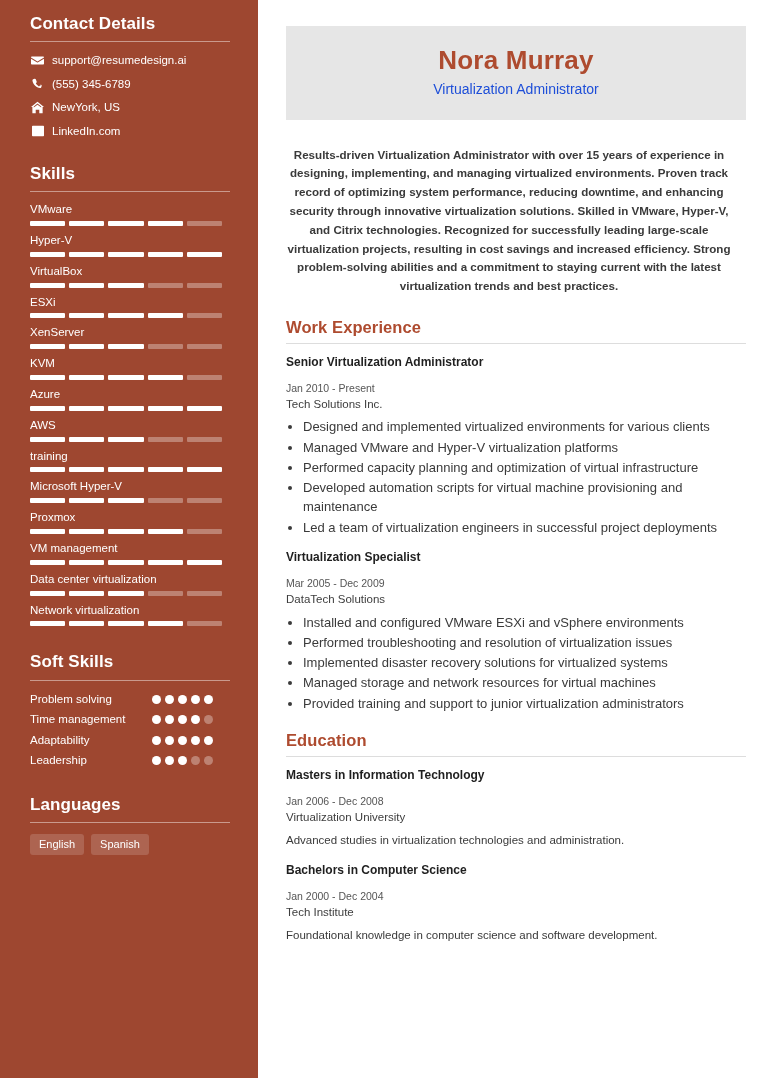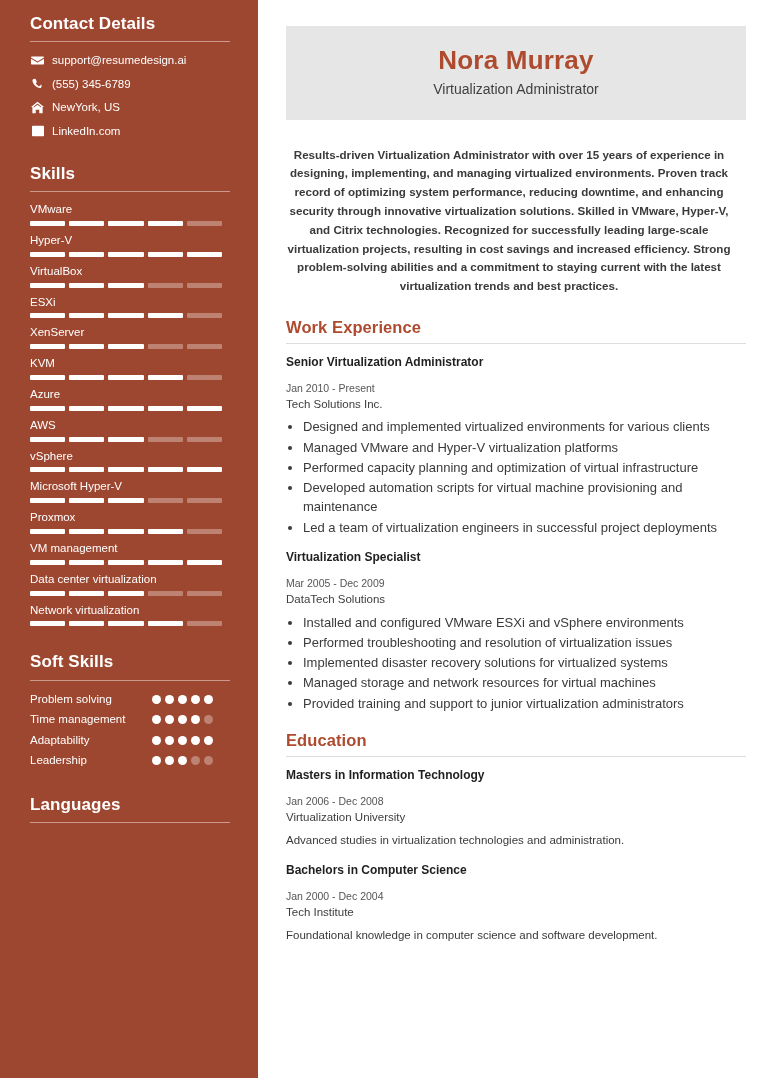--- a/index.html
+++ b/index.html
@@ -155,21 +155,21 @@
   }
   .full-name {
     color: #AE4B2F;
     font-size: 26px;
     font-weight: bold;
     line-height: 1.15;
     margin: 0 0 5px 0;
     letter-spacing: .2px;
   }
   .job-title {
-    color: #404040;
+    color: #1d4ed8;
     font-size: 14px;
     line-height: 1.2;
     margin: 0;
   }
   .summary {
     color: #3a3a3a;
     font-size: 11.6px;
     line-height: 1.62;
     margin: 0 14px 22px 0;
     text-align: center;
@@ -357,21 +357,21 @@
               <div class="skill-name">AWS</div>
               <div class="skill-bar">
                 <span class="seg"></span>
                 <span class="seg"></span>
                 <span class="seg"></span>
                 <span class="seg off"></span>
                 <span class="seg off"></span>
               </div>
             </div>
             <div class="skill">
-              <div class="skill-name">vSphere</div>
+              <div class="skill-name">training</div>
               <div class="skill-bar">
                 <span class="seg"></span>
                 <span class="seg"></span>
                 <span class="seg"></span>
                 <span class="seg"></span>
                 <span class="seg"></span>
               </div>
             </div>
             <div class="skill">
               <div class="skill-name">Microsoft Hyper-V</div>
@@ -469,20 +469,24 @@
                 <span class="dot off"></span>
                 <span class="dot off"></span>
               </div>
             </div>
           </div>
       </section>
 
       <section class="side-section">
         <h2 class="side-title">Languages</h2>
         <div class="side-rule"></div>
+        <div class="lang-wrap" id="languages-list">
+            <span class="lang-tag">English</span>
+            <span class="lang-tag">Spanish</span>
+          </div>
       </section>
 
     </aside>
 
     <main class="main">
 
       <div class="name-block">
         <h1 class="full-name">Nora Murray</h1>
         <p class="job-title">Virtualization Administrator</p>
       </div>

